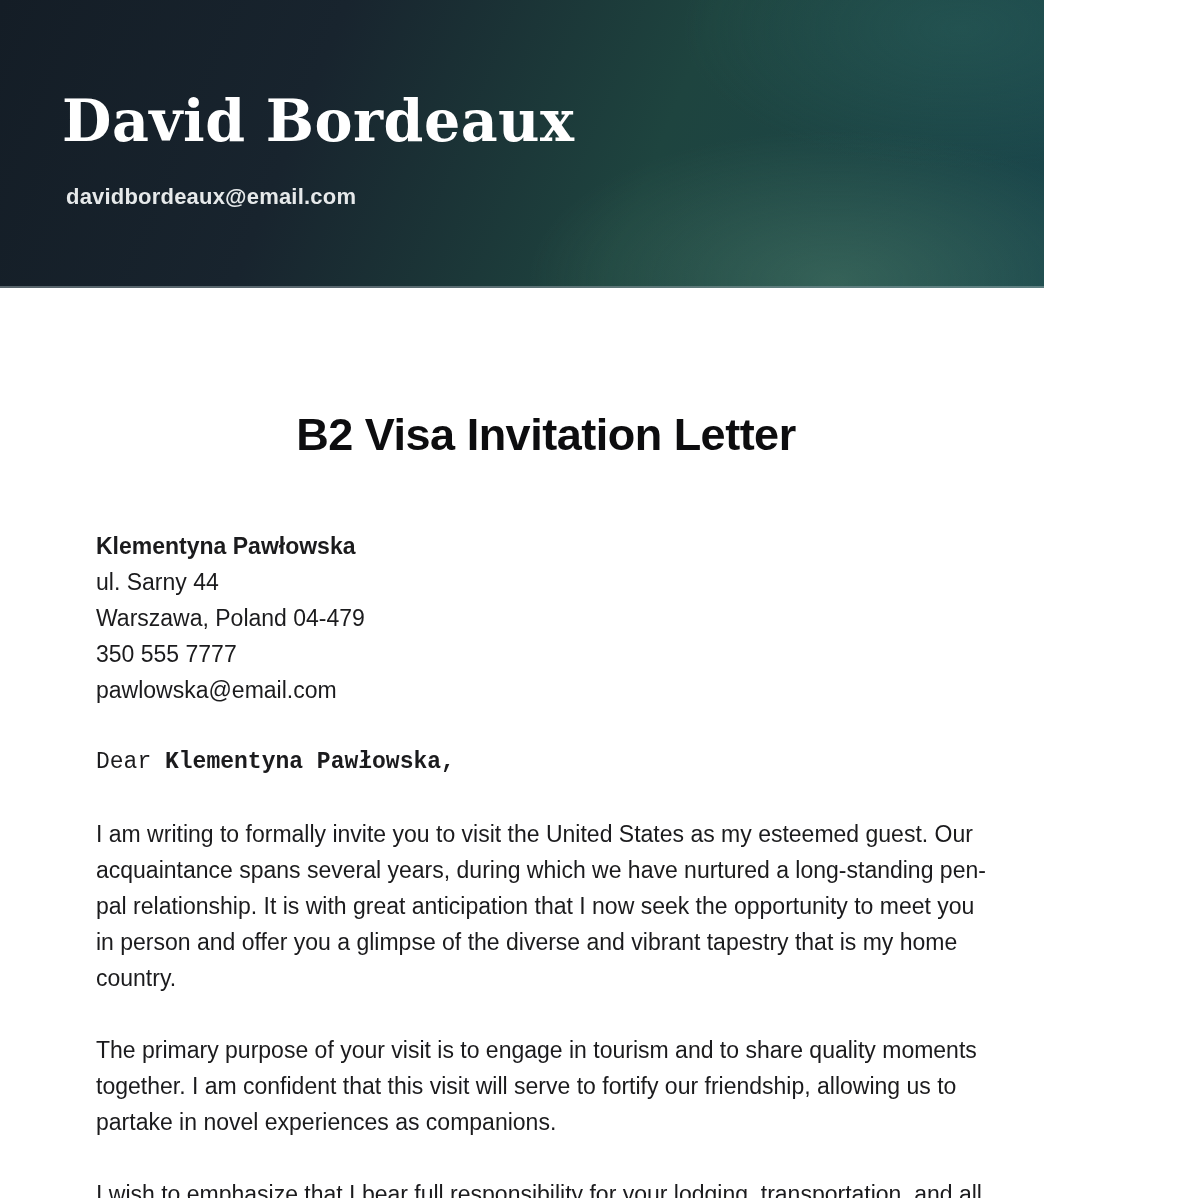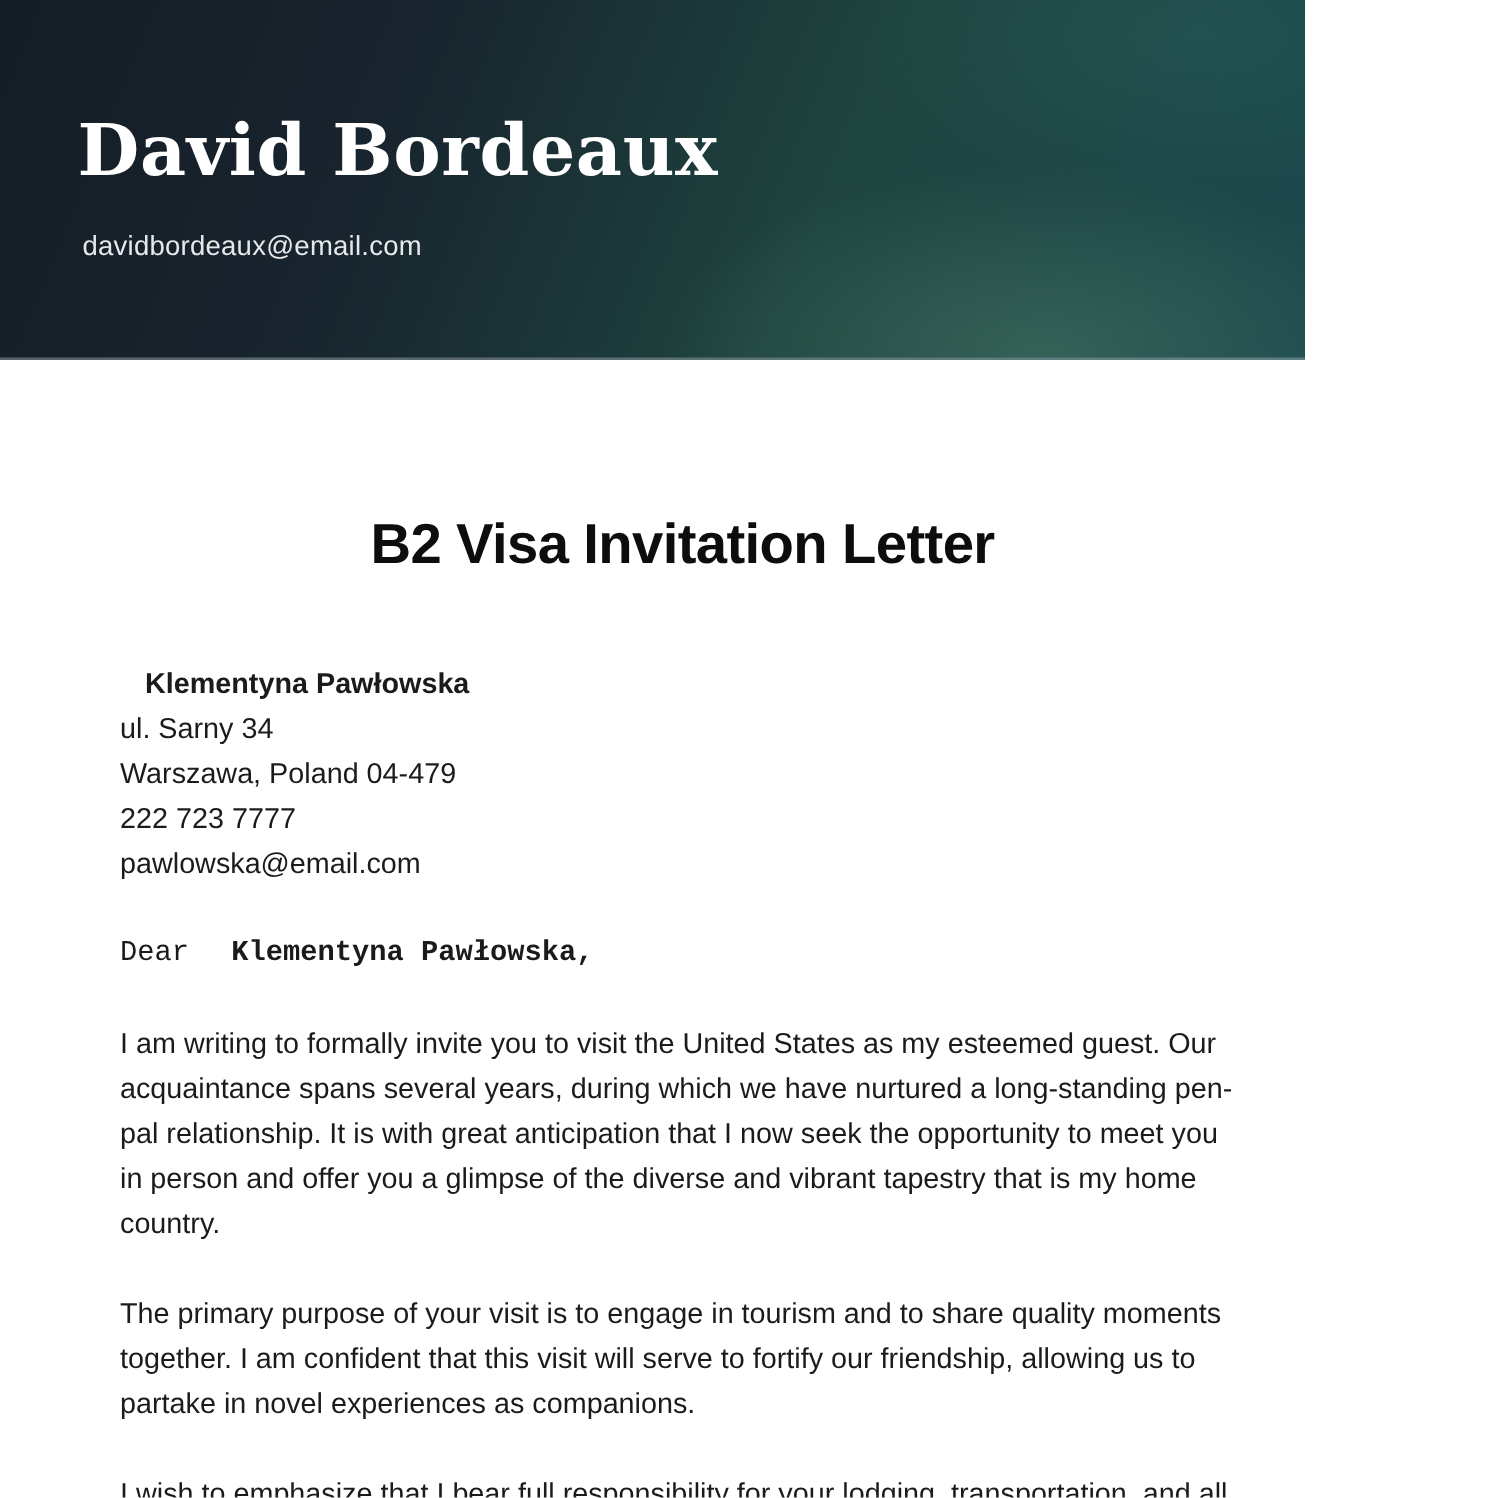--- a/index.html
+++ b/index.html
@@ -43,21 +43,21 @@
     line-height: 62px;
     letter-spacing: 0.5px;
     color: var(--header-text);
   }
   .sender-email {
     position: absolute;
     left: 66px;
     top: 183px;
     font-size: 22px;
     line-height: 28px;
-    font-weight: 400;
+    font-weight: 700;
     color: var(--header-email);
     letter-spacing: 0.2px;
   }
   .letter-main {
     padding: 120px 96px 0 96px;
     width: 1092px;
   }
   .letter-title {
     text-align: center;
     font-size: 45px;
@@ -67,40 +67,40 @@
     color: #0d0d0f;
     margin-bottom: 66px;
   }
   .body-text, .recipient-line, .salutation, .paragraph {
     font-size: 23px;
     line-height: 36px;
     font-weight: 400;
     color: var(--text);
   }
   .recipient-block { margin-bottom: 36px; }
-  .recipient-line.bold, .salutation strong { font-weight: 700; margin-left: 20px; }
+  .recipient-line.bold, .salutation strong { font-weight: 700; }
   .salutation { margin-bottom: 36px; font-family: Liberation Mono, monospace; }
   .paragraph { margin-bottom: 36px; max-width: 1008px; }
 </style>
 </head>
 <body>
 
 <header class="letterhead">
   <div class="sender-name">David Bordeaux</div>
   <div class="sender-email">davidbordeaux@email.com</div>
 </header>
 
 <main class="letter-main">
   <h1 class="letter-title">B2 Visa Invitation Letter</h1>
 
   <div class="recipient-block">
     <div class="recipient-line bold">Klementyna Pawłowska</div>
-    <div class="recipient-line">ul. Sarny 34</div>
+    <div class="recipient-line">ul. Sarny 44</div>
     <div class="recipient-line">Warszawa, Poland 04-479</div>
-    <div class="recipient-line">222 723 7777</div>
+    <div class="recipient-line">350 555 7777</div>
     <div class="recipient-line">pawlowska@email.com</div>
   </div>
 
   <p class="salutation"><span>Dear </span><strong>Klementyna Pawłowska,</strong></p>
 
   <p class="paragraph">I am writing to formally invite you to visit the United States as my esteemed guest. Our acquaintance spans several years, during which we have nurtured a long-standing pen-pal relationship. It is with great anticipation that I now seek the opportunity to meet you in person and offer you a glimpse of the diverse and vibrant tapestry that is my home country.</p>
   <p class="paragraph">The primary purpose of your visit is to engage in tourism and to share quality moments together. I am confident that this visit will serve to fortify our friendship, allowing us to partake in novel experiences as companions.</p>
   <p class="paragraph">I wish to emphasize that I bear full responsibility for your lodging, transportation, and all</p>
 </main>
 

